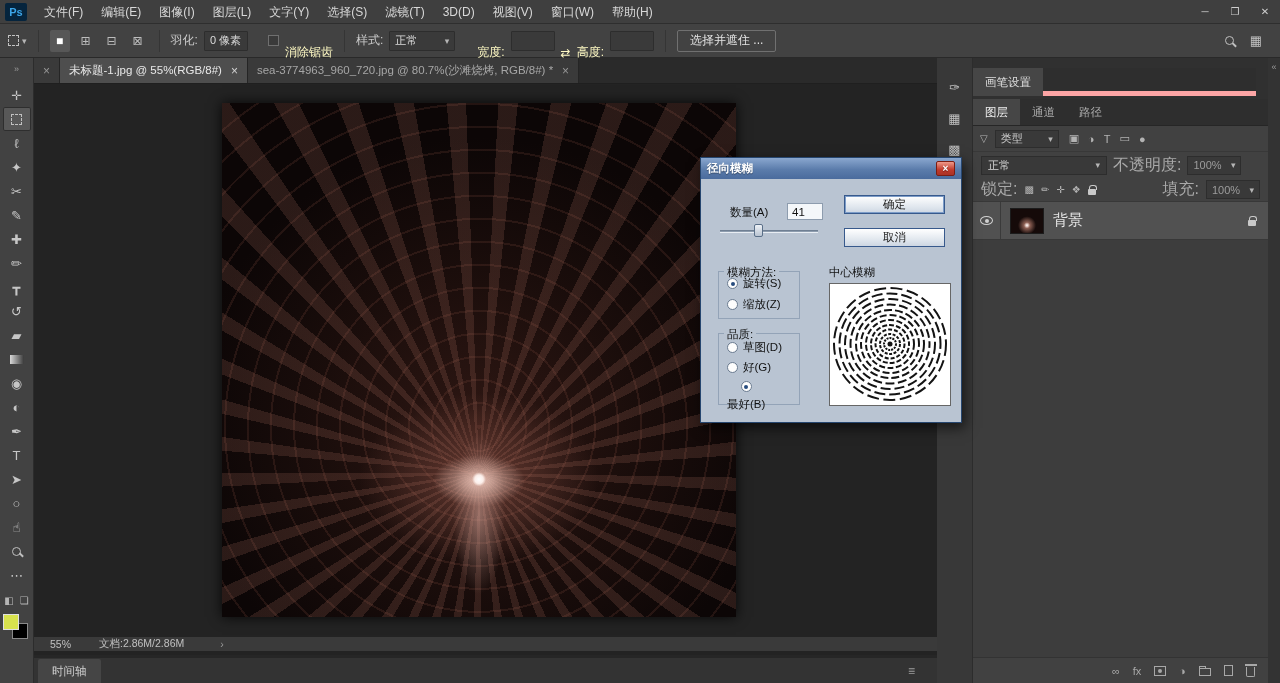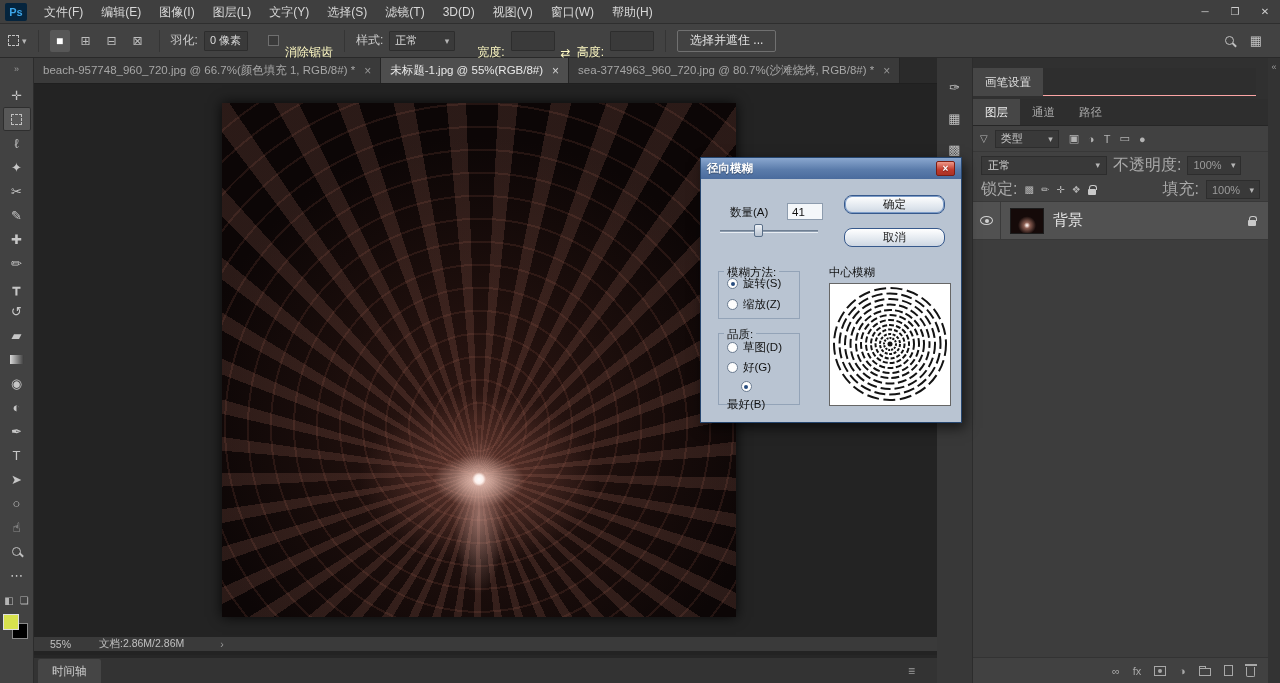--- a/index.html
+++ b/index.html
@@ -68,21 +68,21 @@
   .sb-doc { margin-left:28px; }
   .sb-chevron { margin-left:36px; color:#9a9a9a; }
   .timelinebar { position:absolute; left:0; right:0; bottom:0; height:28px; background:#333333; border-top:3px solid #262626; display:flex; align-items:flex-end; }
   .tl-tab { height:24px; margin-left:4px; padding:0 14px; background:#454545; color:#cfcfcf; display:flex; align-items:center; font-size:11.5px; border-radius:2px 2px 0 0; }
   .tl-menu { margin-left:auto; margin-right:22px; align-self:center; color:#9e9e9e; font-size:12px; }
 
   
   .panel-strip { position:absolute; left:937px; top:58px; width:36px; height:625px; background:#383838; border-right:1px solid #2c2c2c; display:flex; flex-direction:column; align-items:center; padding-top:22px; gap:16px; }
   .strip-icon { color:#c0c0c0; font-size:13px; }
   .right-panel { position:absolute; left:973px; top:58px; width:295px; height:625px; background:#303030; }
-  .rp-headrow { position:absolute; top:10px; left:0; right:12px; height:28px; background:#2e2e2e; border-bottom:1px solid #fca5a5; }
+  .rp-headrow { position:absolute; top:10px; left:0; right:12px; height:28px; background:#2e2e2e; border-bottom:5px solid #fca5a5; }
   .brush-tab { position:absolute; left:0; top:0; height:28px; padding:0 12px; background:#464646; color:#dedede; display:flex; align-items:center; font-size:11.5px; }
   .rp-tabs { position:absolute; top:41px; left:0; right:0; height:27px; background:#2e2e2e; display:flex; border-bottom:1px solid #262626; }
   .rp-tab { padding:0 12px; display:flex; align-items:center; color:#acacac; font-size:11.5px; }
   .rp-tab.active { background:#464646; color:#eeeeee; }
   .rp-body { position:absolute; top:68px; left:0; right:0; bottom:0; background:#414141; display:flex; flex-direction:column; }
   .filter-row { height:26px; display:flex; align-items:center; padding:0 7px; gap:7px; border-bottom:1px solid #383838; }
   .funnel { color:#b5b5b5; font-size:10px; }
   .type-box { width:64px; height:18px; background:#393939; border:1px solid #2d2d2d; display:flex; align-items:center; justify-content:space-between; padding:0 5px; color:#cfcfcf; font-size:11px; }
   .filter-icons { display:flex; gap:9px; margin-left:3px; align-items:center; }
   .f-icon { color:#b3b3b3; font-size:11px; }
@@ -119,21 +119,21 @@
 
   
   .dialog { position:absolute; left:700px; top:157px; width:262px; height:266px; background:#b9c4d2; border:1px solid #26466f; box-shadow:3px 5px 12px rgba(0,0,0,.6); z-index:10; }
   .dlg-title { height:21px; background:linear-gradient(#8aa7cf 0%, #5b7cab 55%, #4a6b9d 100%); display:flex; align-items:center; padding:4px 6px; color:#ffffff; font-weight:bold; font-size:11.5px; text-shadow:0 1px 1px rgba(0,0,0,.4); }
   .dlg-close { margin-left:auto; width:19px; height:15px; background:linear-gradient(#ef9a8a,#c0392b 60%,#a93226); border:1px solid #7c1d12; border-radius:2px; color:#fff; font-size:10px; font-weight:bold; display:flex; align-items:center; justify-content:center; }
   .dlg-body { position:relative; height:243px; font-size:11.5px; color:#111111; }
   .dlg-label { position:absolute; white-space:nowrap; }
   .amount-field { position:absolute; left:86px; top:24px; width:36px; height:17px; background:#f4f7fa; border:1px solid #8d9cae; padding:0 4px; display:flex; align-items:center; color:#111; font-size:11.5px; }
   .slider-track { position:absolute; left:19px; top:51px; width:98px; height:3px; background:#8d9cae; border-top:1px solid #6f7f93; border-bottom:1px solid #e8edf3; }
   .slider-thumb { position:absolute; left:53px; top:45px; width:9px; height:13px; background:linear-gradient(#eef2f7,#b9c4d2); border:1px solid #5a6f88; border-radius:2px; }
-  .dlg-btn { position:absolute; left:143px; width:101px; height:19px; border-radius:8px; background:linear-gradient(#ffffff,#dde4ec 70%,#cdd6e2); border:1px solid #37598c; display:flex; align-items:center; justify-content:center; color:#222222; font-size:11.5px; }
+  .dlg-btn { position:absolute; left:143px; width:101px; height:19px; border-radius:0; background:linear-gradient(#ffffff,#dde4ec 70%,#cdd6e2); border:1px solid #37598c; display:flex; align-items:center; justify-content:center; color:#222222; font-size:11.5px; }
   .dlg-btn.ok { top:16px; box-shadow:0 0 0 1px #7c9cc8 inset; }
   .dlg-btn.cancel { top:49px; }
   .dlg-group { position:absolute; left:17px; width:82px; border:1px solid #93a3b7; }
   .dlg-group.methods { top:92px; height:48px; }
   .dlg-group.quality { top:154px; height:72px; }
   .group-label { position:absolute; top:-7px; left:5px; background:#b9c4d2; padding:0 3px; font-size:11.5px; white-space:nowrap; }
   .radio-row { position:absolute; left:8px; display:flex; align-items:center; gap:5px; height:13px; }
   .radio { width:11px; height:11px; border-radius:50%; border:1px solid #6a7b90; background:#fdfdfd; position:relative; flex:0 0 auto; }
   .radio.sel::after { content:""; position:absolute; left:2.5px; top:2.5px; width:4px; height:4px; border-radius:50%; background:#274c7e; }
   .center-label { position:absolute; left:128px; top:86px; }
@@ -271,21 +271,20 @@
     </div>
     <div class="swatches">
       <span class="fg-swatch" style="background: rgb(216, 226, 78);"></span>
       <span class="bg-swatch" style="background: rgb(0, 0, 0);"></span>
     </div>
   </div>
 
   <div class="canvas-region">
     <div class="tabbar">
       <span class="doc-tab">
-        <span>beach-957748_960_720.jpg @ 66.7%(颜色填充 1, RGB/8#) *</span>
         <span class="tab-close">×</span>
       </span>
       <span class="doc-tab active">
         <span>未标题-1.jpg @ 55%(RGB/8#)</span>
         <span class="tab-close">×</span>
       </span>
       <span class="doc-tab">
         <span>sea-3774963_960_720.jpg @ 80.7%(沙滩烧烤, RGB/8#) *</span>
         <span class="tab-close">×</span>
       </span>

